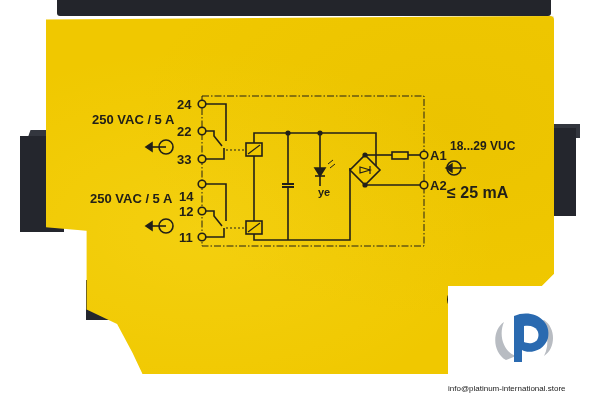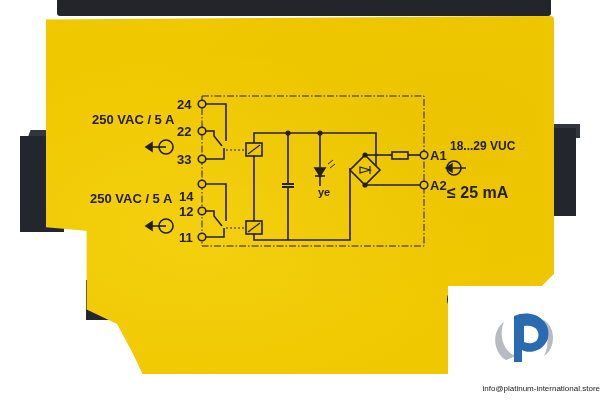--- a/index.html
+++ b/index.html
@@ -17,21 +17,21 @@
     border-radius:4px;box-shadow:0 0 8px rgba(0,0,0,0.2);}
   .body-tex{position:absolute;inset:0;background:radial-gradient(ellipse at 30% 60%,rgba(255,230,60,0.25),transparent 60%),radial-gradient(ellipse at 80% 30%,rgba(200,160,0,0.12),transparent 55%);}
   .lbl{position:absolute;font-weight:bold;color:#222018;white-space:nowrap;}
   .ratings{font-size:13px;}
   .term{font-size:13px;}
   .model{font-size:21px;letter-spacing:0.2px;}
   .ce{font-size:24px;}
   .schematic{position:absolute;left:0;top:0;}
   .watermark{position:absolute;left:448px;top:286px;width:152px;height:114px;background:#ffffff;}
   .wm-brand{position:absolute;left:0;width:152px;text-align:center;top:84px;font-size:9px;font-weight:bold;color:#2a6ab0;letter-spacing:1.2px;}
-  .wm-email{position:absolute;left:0;width:152px;text-align:right;top:98px;font-size:8px;color:#222;}
+  .wm-email{position:absolute;left:0;width:152px;text-align:left;top:98px;font-size:8px;color:#222;}
 </style>
 </head>
 <body>
 
 <div class="scene">
   <div class="top-housing"></div>
   <div class="terminal-left-top"></div>
   <div class="terminal-left"></div>
   <div class="terminal-right-top"></div>
   <div class="terminal-right"></div>

